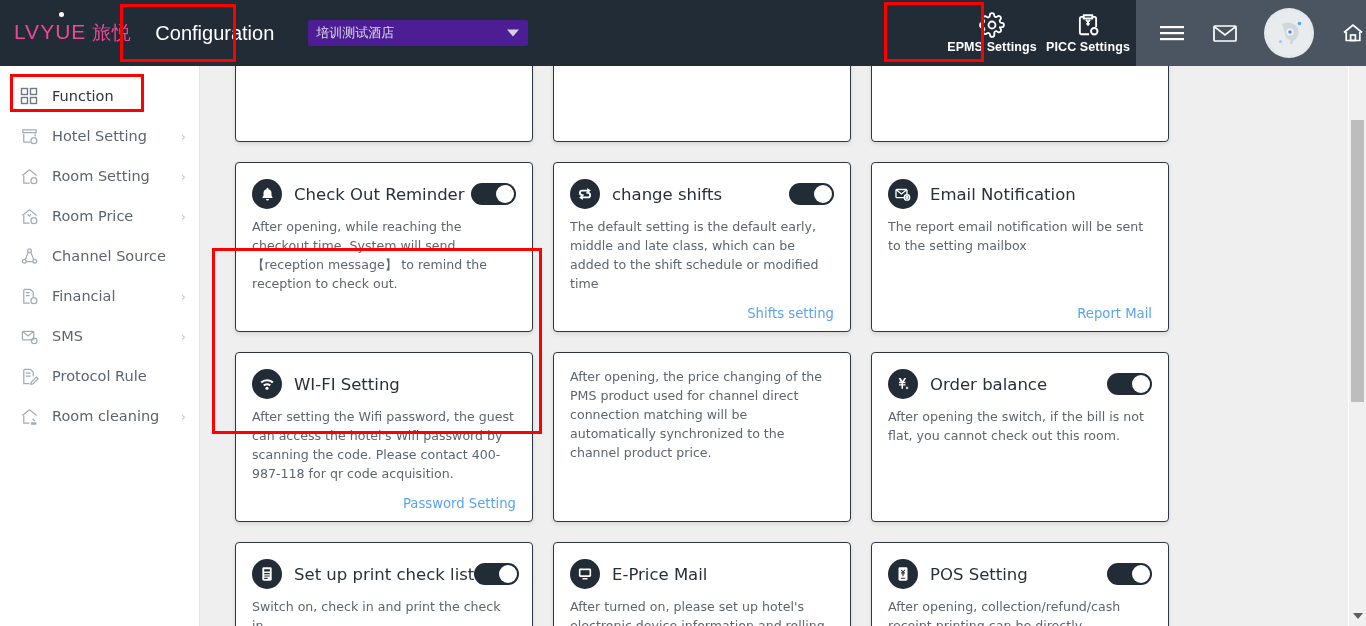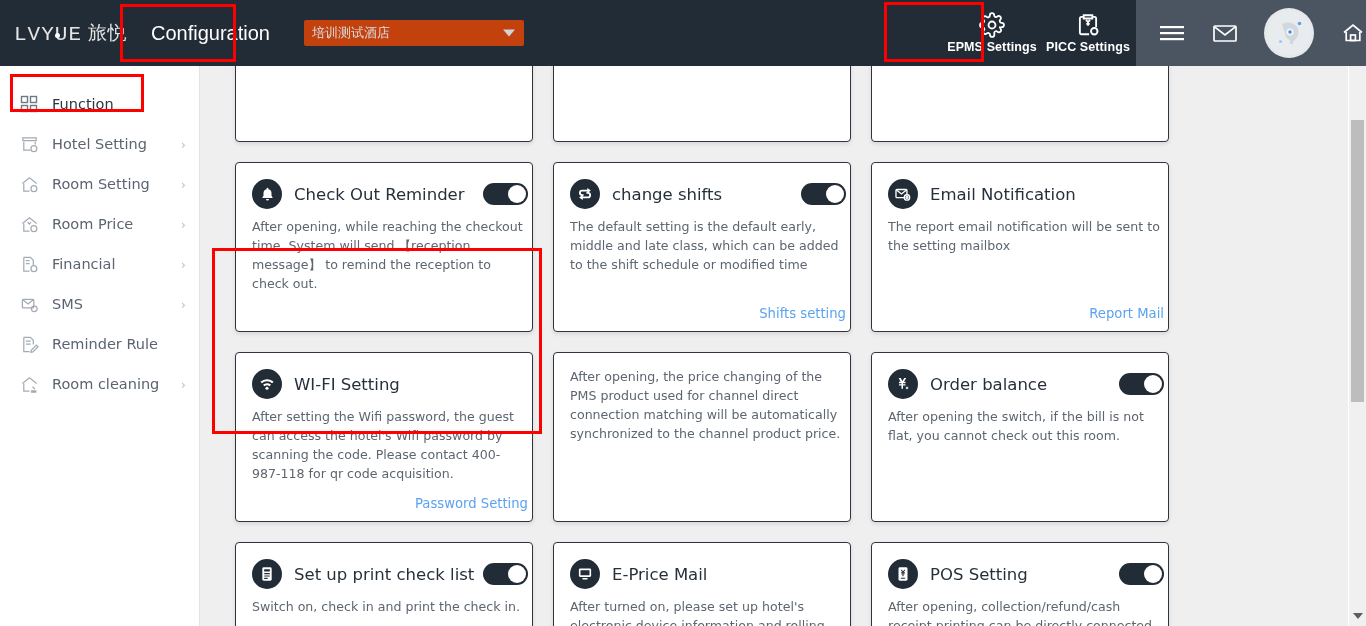--- a/index.html
+++ b/index.html
@@ -19,42 +19,42 @@
     display: flex; align-items: stretch;
     z-index: 30;
   }
   .header-dark {
     background: #222c37;
     display: flex; align-items: center;
     height: 66px;
     flex: 0 0 auto;
   }
   .brand {
-    display: flex; align-items: flex-end;
-    color: #e5e5e5; font-size: 21px; letter-spacing: .5px;
+    display: flex; align-items: flex-start;
+    color: #ec4899; font-size: 21px; letter-spacing: .5px;
     padding: 0 4px 0 14px; white-space: nowrap;
-    font-family: Liberation Mono, monospace;
+    font-family: Liberation Sans, sans-serif;
   }
   .brand-lv { font-size: 21px; letter-spacing: 1px; }
   .brand-cn { font-size: 19px; margin-left: 6px; }
   .brand-dot {
     display:inline-block; width:5px; height:5px; border-radius:50%;
     background:#fff; position:relative; top:-8px; left:-27px; margin-right:-5px;
   }
   .nav-config {
     position: relative;
     color: #ffffff; font-size: 20px;
     padding: 0 20px; height: 66px;
     display: flex; align-items: center; white-space: nowrap;
     cursor: pointer;
   }
   .hotel-select {
     margin-left: 14px;
     width: 220px; height: 26px;
-    background: #c2410c;
+    background: #4c1d95;
     color: #d9dde2; font-size: 13px;
     display: flex; align-items: center;
     padding: 0 8px; border-radius: 2px;
     position: relative; cursor: pointer;
     font-family: "DejaVu Sans", sans-serif;
   }
   .hotel-select .caret {
     position: absolute; right: 9px; top: 50%; transform: translateY(-50%);
     width: 0; height: 0;
     border-left: 6px solid transparent;
@@ -94,21 +94,21 @@
     border: 3px solid #ff0000;
     pointer-events: none;
     z-index: 60;
   }
 
   
   .sidebar {
     position: absolute; top: 66px; left: 0;
     width: 200px; height: 560px;
     background: #ffffff;
-    padding-top: 18px;
+    padding-top: 10px;
     z-index: 10;
   }
   .side-item {
     display: flex; align-items: center;
     height: 40px; padding: 0 14px 0 18px;
     color: #5b6470; font-size: 14.5px;
     cursor: pointer; position: relative;
     font-family: "DejaVu Sans", sans-serif;
   }
   .side-item .si-icon {
@@ -135,21 +135,21 @@
     left: 35px; top: -94px;
     width: 960px;
     display: flex; flex-wrap: wrap;
     gap: 20px 20px;
   }
   .card {
     width: 298px; height: 170px;
     background: #ffffff;
     border: 1px solid #2c3540;
     border-radius: 4px;
-    padding: 14px 4px 10px 16px;
+    padding: 14px 16px 10px 16px;
     position: relative;
     display: flex; flex-direction: column;
     box-shadow: 0 2px 4px rgba(0,0,0,.10);
   }
   .card-head {
     display: flex; align-items: center;
     height: 34px; margin-bottom: 6px;
   }
   .card-ic {
     width: 30px; height: 30px; border-radius: 50%;
@@ -348,20 +348,32 @@
           <path d="M2.5 9L10 3l7.5 6"></path>
             <path d="M4 9v8h6"></path>
           <path d="M8 7.5l1.8 2 1.8-2"></path>
           <circle cx="14.6" cy="14.4" r="3.1"></circle>
         </svg>
       </span>
       <span class="si-label">Room Price</span>
       <span class="si-arrow">›</span>
     </div>
 
+    <div class="side-item">
+      <span class="si-icon">
+        <svg width="19" height="19" viewBox="0 0 20 20" fill="none" stroke="#a3abb4" stroke-width="1.3">
+          <circle cx="10" cy="4" r="2"></circle>
+            <circle cx="4.5" cy="15" r="2"></circle>
+            <circle cx="15.5" cy="15" r="2"></circle>
+          <path d="M8.6 5.8L5.6 13M11.4 5.8l3 7.2M6.6 15.3h6.8"></path>
+        </svg>
+      </span>
+      <span class="si-label">Channel Source</span>
+      <span class="si-arrow"></span>
+    </div>
 
     <div class="side-item">
       <span class="si-icon">
         <svg width="19" height="19" viewBox="0 0 20 20" fill="none" stroke="#a3abb4" stroke-width="1.3">
           <path d="M4 2.5h7l3 3V11"></path>
             <path d="M4 2.5V17h6"></path>
             <path d="M6.2 6h4M6.2 9h4"></path>
           <circle cx="14.6" cy="14.4" r="3.1"></circle>
         </svg>
       </span>
@@ -383,21 +395,21 @@
 
     <div class="side-item">
       <span class="si-icon">
         <svg width="19" height="19" viewBox="0 0 20 20" fill="none" stroke="#a3abb4" stroke-width="1.3">
           <path d="M4 2.5h7l3 3V10"></path>
             <path d="M4 2.5V17.5h6"></path>
             <path d="M6.2 6.5h5M6.2 9.5h5"></path>
           <path d="M17.2 10.6l-5.4 5.4-.4 2.2 2.2-.5 5.4-5.4z"></path>
         </svg>
       </span>
-      <span class="si-label">Reminder Rule</span>
+      <span class="si-label">Protocol Rule</span>
       <span class="si-arrow"></span>
     </div>
 
     <div class="side-item">
       <span class="si-icon">
         <svg width="19" height="19" viewBox="0 0 20 20" fill="none" stroke="#a3abb4" stroke-width="1.3">
           <path d="M2.5 9L10 3l7.5 6"></path>
             <path d="M4 9v8h6"></path>
           <path d="M13.2 12.4l2.4 2.4M12.2 16.6h4.4v1.4h-4.4z"></path>
         </svg>

